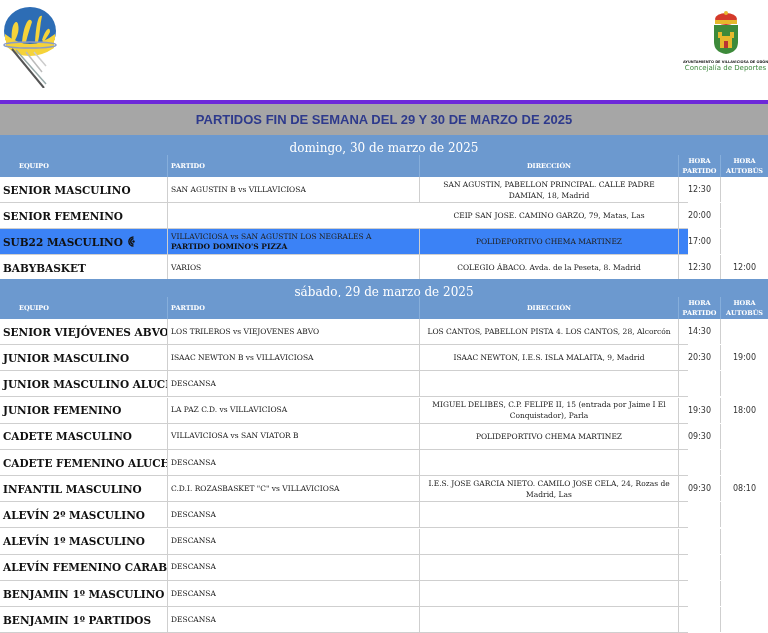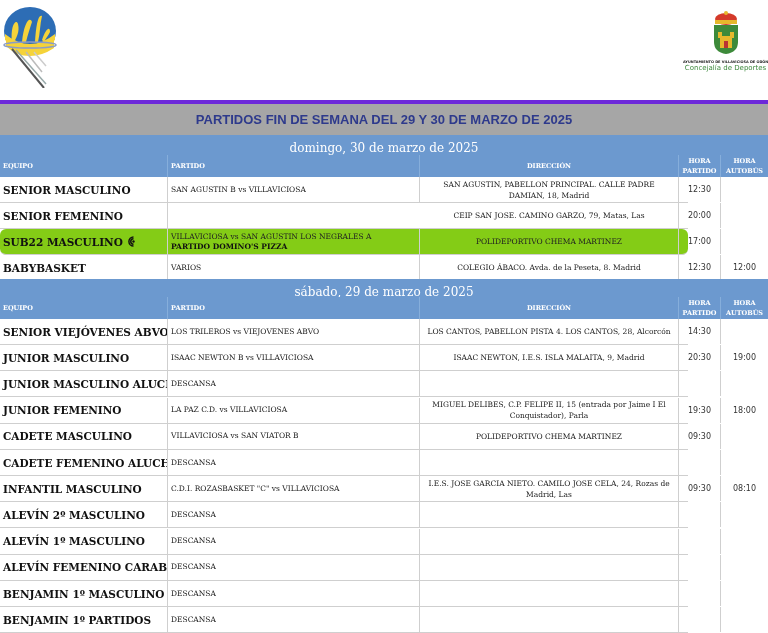--- a/index.html
+++ b/index.html
@@ -13,28 +13,28 @@
   .logo-right .conc { font-family: "DejaVu Sans", sans-serif; font-size: 7px; color: #3e8a3e; white-space: nowrap; }
 
   .title-bar { position: absolute; left: 0; top: 100px; width: 768px; height: 35px; background: #a6a6a6; display: flex; align-items: center; justify-content: center; border-top: 4px solid #6d28d9; }
   .title-bar span { font-family: "Liberation Sans", sans-serif; font-weight: bold; font-size: 13px; color: #2e3a8c; }
 
   .day-bar { position: absolute; left: 0; width: 768px; height: 20px; background: #6c99cf; display: flex; align-items: flex-end; justify-content: center; }
   .day-bar span { font-family: "DejaVu Serif", serif; font-size: 12px; color: #ffffff; }
 
   .col-head { position: absolute; left: 0; width: 768px; height: 22px; background: #6c99cf; }
   .col-head div { position: absolute; top: 0; height: 22px; color: #ffffff; font-size: 6.5px; font-weight: bold; display: flex; align-items: center; font-family: "DejaVu Serif", serif; border-right: 1px solid #86aedb; }
-  .col-head .c-team { left: 0; width: 168px; padding-left: 3px; }
+  .col-head .c-team { left: 0; width: 168px; padding-left: 19px; }
   .col-head .c-match { left: 168px; width: 252px; padding-left: 3px; }
   .col-head .c-addr { left: 420px; width: 259px; justify-content: center; }
   .col-head .c-hp { left: 679px; width: 42px; justify-content: center; text-align: center; line-height: 10px; }
   .col-head .c-hb { left: 721px; width: 47px; justify-content: center; text-align: center; line-height: 10px; border-right: none; }
 
   .row { position: absolute; left: 0; width: 688px; height: 26px; background: #ffffff; border-bottom: 1px solid #cfcfcf; }
-  .row.hl { background: #84cc16; border-radius: 6px; }
+  .row.hl { background: #3b82f6; }
   .row div { position: absolute; top: 0; height: 100%; display: flex; align-items: center; border-right: 1px solid #cfcfcf; }
   .row .team { left: 0; width: 168px; padding-left: 3px; font-weight: bold; font-size: 10.5px; color: #111; white-space: nowrap; overflow: hidden; }
   .row .match { left: 168px; width: 252px; padding-left: 3px; font-size: 7.5px; color: #222; line-height: 10px; flex-direction: column; align-items: flex-start; justify-content: center; }
   .row .match .sub { font-weight: bold; color: #111; }
   .row .addr { left: 420px; width: 259px; justify-content: center; text-align: center; font-size: 7.5px; color: #222; line-height: 11px; padding: 0 6px; }
   .row .hp { left: 679px; width: 42px; justify-content: center; font-size: 8px; color: #333; font-family: "DejaVu Sans", sans-serif; }
   .row .hb { left: 721px; width: 47px; justify-content: center; font-size: 8px; color: #333; font-family: "DejaVu Sans", sans-serif; border-right: none; }
   .wifi { display: inline-block; margin-left: 6px; font-size: 10px; color: #111; transform: rotate(-90deg); }
 </style>
 </head>

